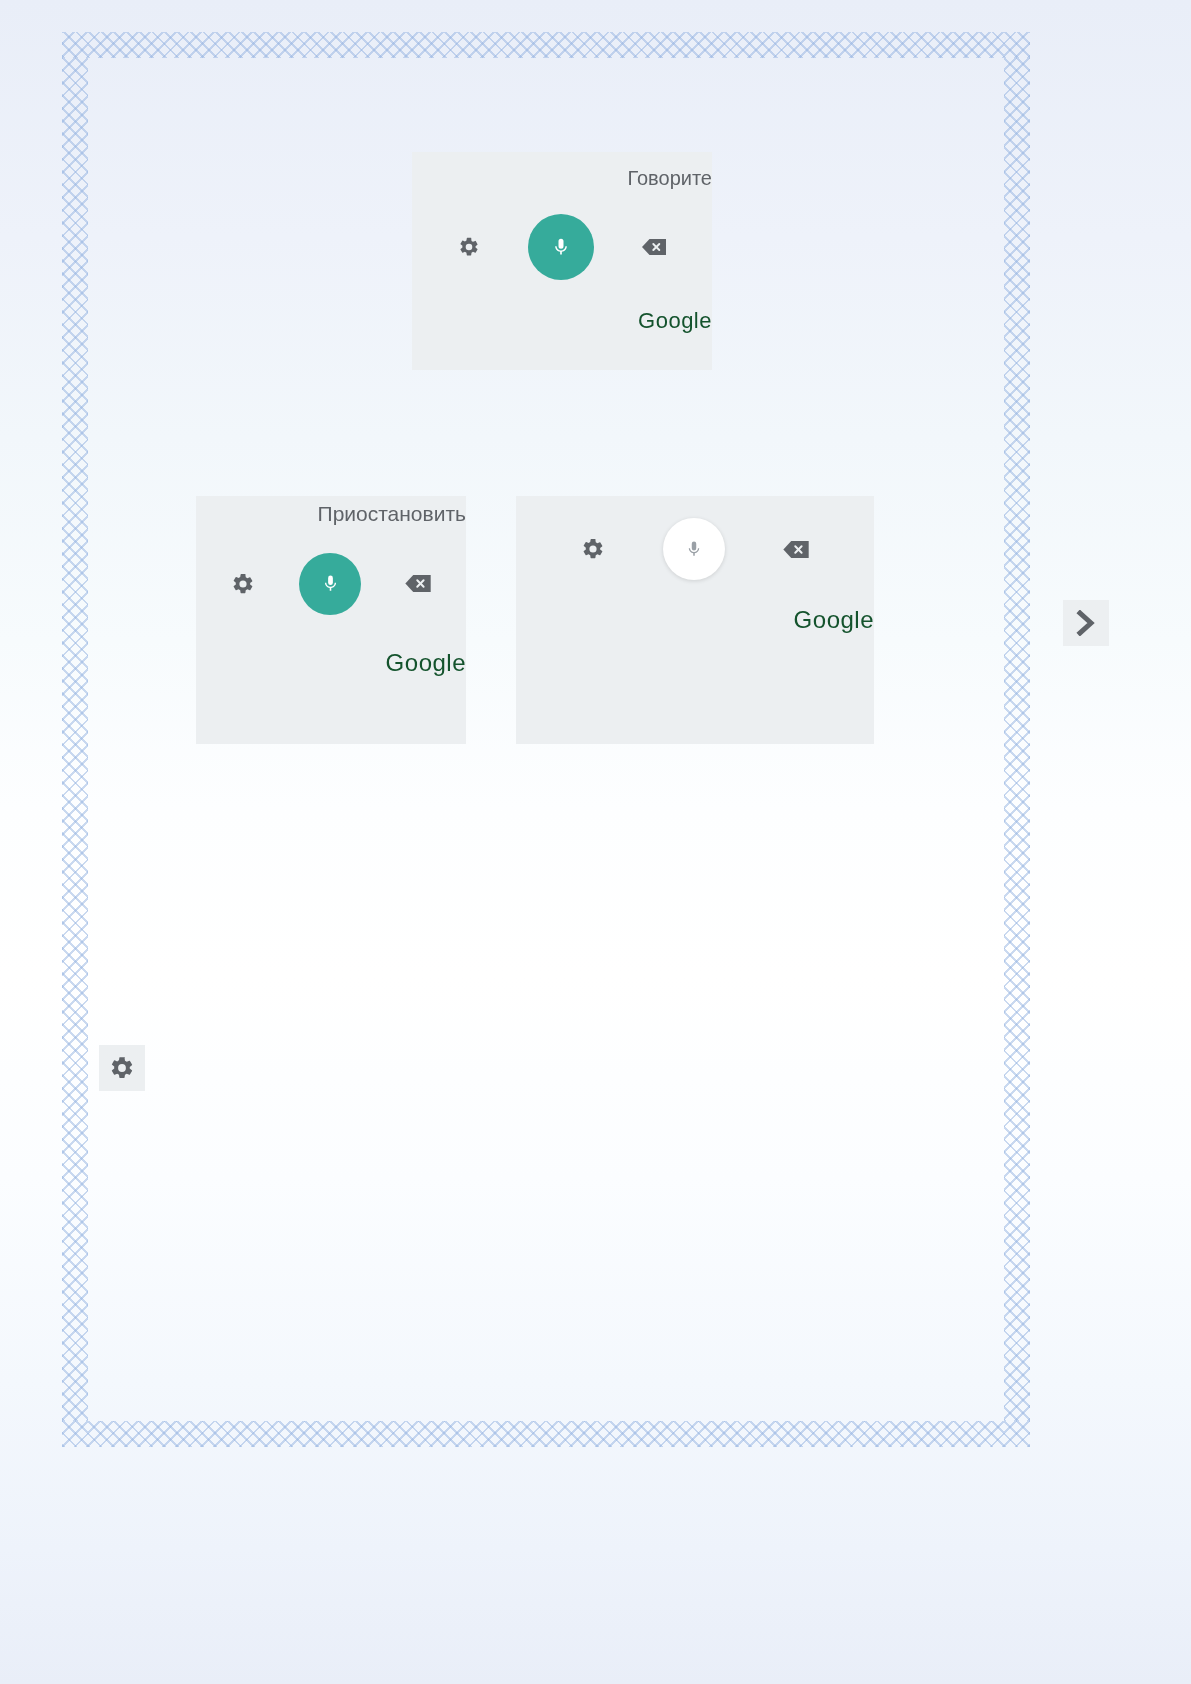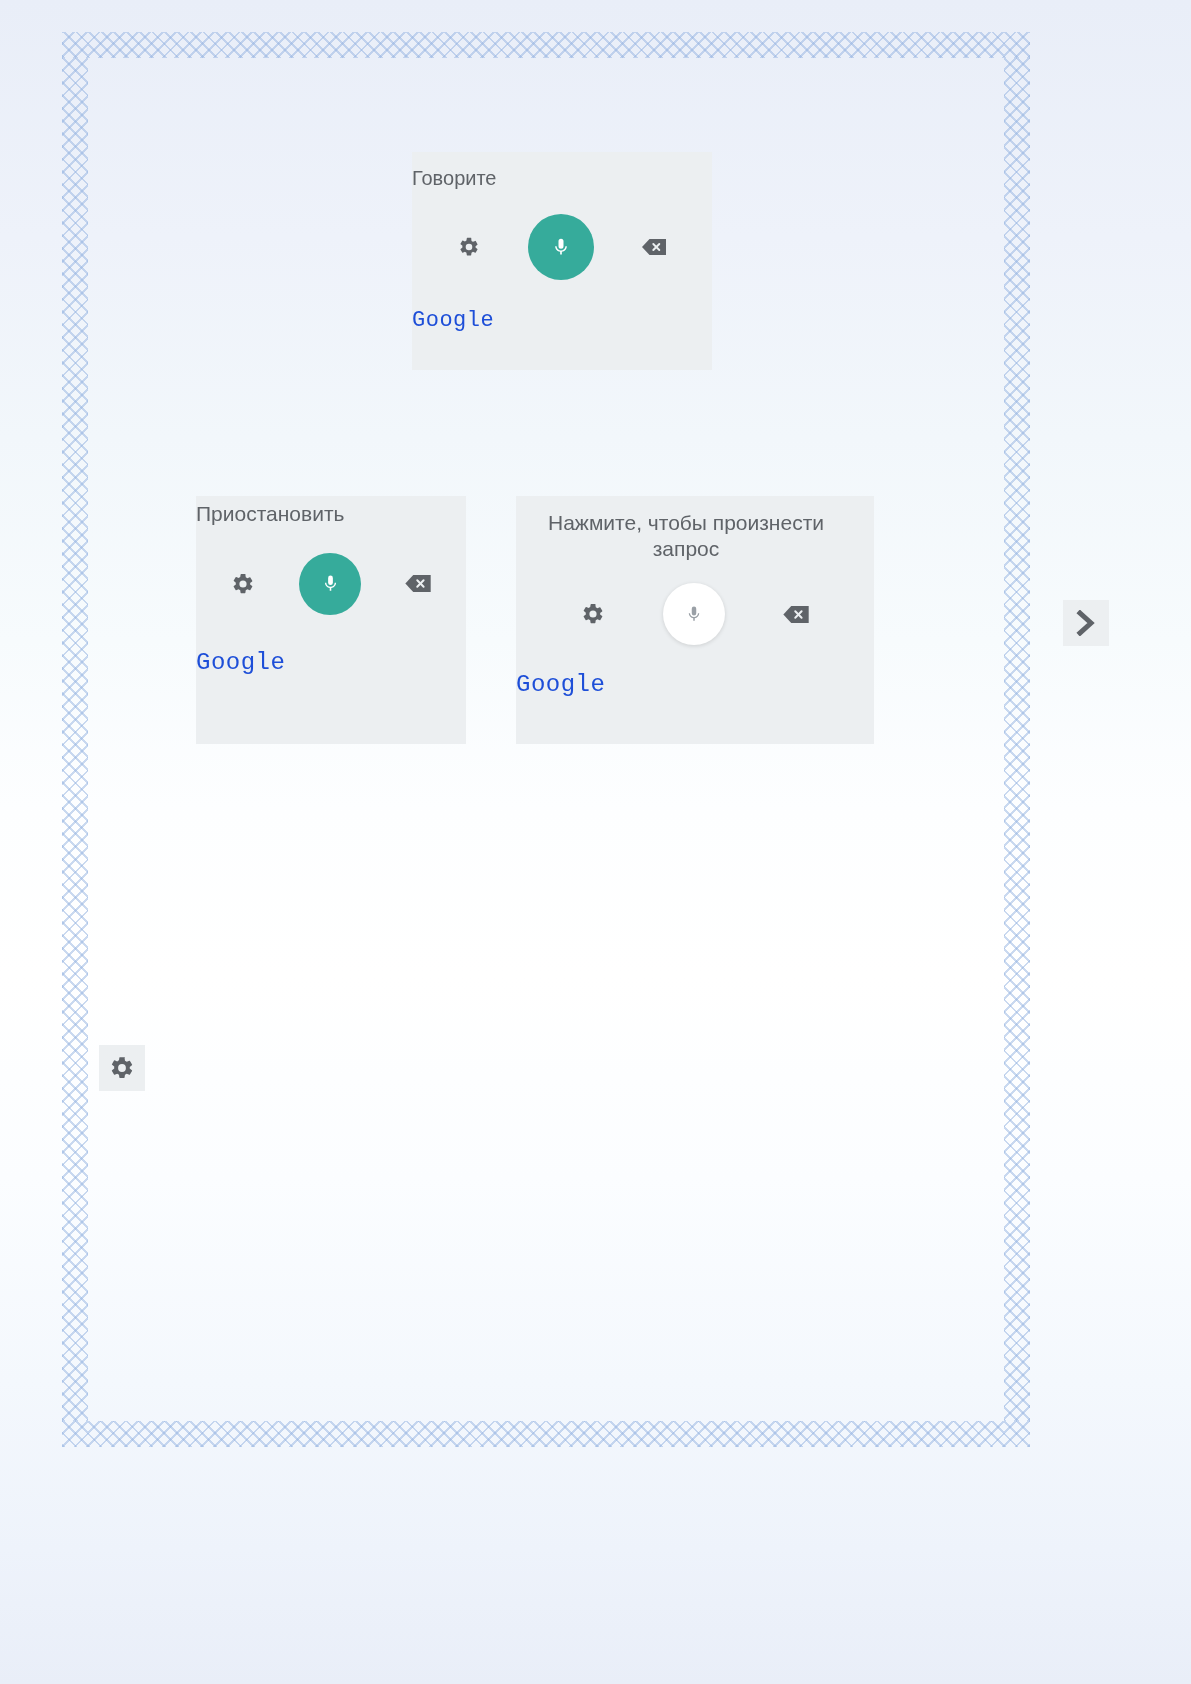--- a/index.html
+++ b/index.html
@@ -55,40 +55,40 @@
     pointer-events: none;
   }
 
   
   .voice-card {
     position: absolute;
     background: #eceff1;
     box-sizing: border-box;
     display: flex;
     flex-direction: column;
-    align-items: flex-start;
+    align-items: flex-end;
   }
 
   .card-label {
     color: #5f6368;
     text-align: center;
     line-height: 1.22;
     font-weight: 400;
   }
 
   .card-row {
     display: flex;
     align-items: center;
     justify-content: center;
     width: 100%;
   }
 
   .brand-wordmark {
-    font-family: Liberation Mono, monospace;
-    color: #1d4ed8;
+    font-family: Liberation Sans, sans-serif;
+    color: #14532d;
     letter-spacing: 0.5px;
   }
 
   
   .mic-btn {
     border-radius: 50%;
     display: flex;
     align-items: center;
     justify-content: center;
     position: relative;
@@ -239,21 +239,20 @@
           <line x1="17.3" y1="6" x2="11.3" y2="12"></line>
         </g>
       </svg>
     </span>
   </div>
 
   <div class="brand-wordmark">Google</div>
 </div>
 
 <div class="voice-card" id="card-tap">
-  <div class="card-label">Нажмите, чтобы произнести запрос</div>
   <div class="card-row">
 
     <span class="gear-icon">
       <svg width="24" height="24" viewBox="0 0 24 24" aria-hidden="true">
         <path d="M19.14 12.94c.04-.31.06-.62.06-.94s-.02-.63-.07-.94l2.03-1.58a.49.49 0 0 0 .12-.61l-1.92-3.32a.49.49 0 0 0-.59-.22l-2.39.96a7.03 7.03 0 0 0-1.62-.94l-.36-2.54A.48.48 0 0 0 13.9 2h-3.84a.48.48 0 0 0-.47.41L9.23 4.95c-.59.24-1.13.56-1.62.94l-2.39-.96a.48.48 0 0 0-.59.22L2.71 8.47a.48.48 0 0 0 .12.61l2.03 1.58c-.05.31-.09.63-.09.94s.02.63.07.94l-2.03 1.58a.49.49 0 0 0-.12.61l1.92 3.32c.12.22.37.29.59.22l2.39-.96c.5.38 1.03.7 1.62.94l.36 2.54c.05.24.25.41.49.41h3.84c.24 0 .44-.17.48-.41l.36-2.54c.59-.24 1.13-.56 1.62-.94l2.39.96c.22.08.47 0 .59-.22l1.92-3.32a.49.49 0 0 0-.12-.61l-2.01-1.58zM12 15.6A3.6 3.6 0 1 1 12 8.4a3.6 3.6 0 0 1 0 7.2z"></path>
       </svg>
     </span>
 
     <span class="row-gap-3"></span>
 

